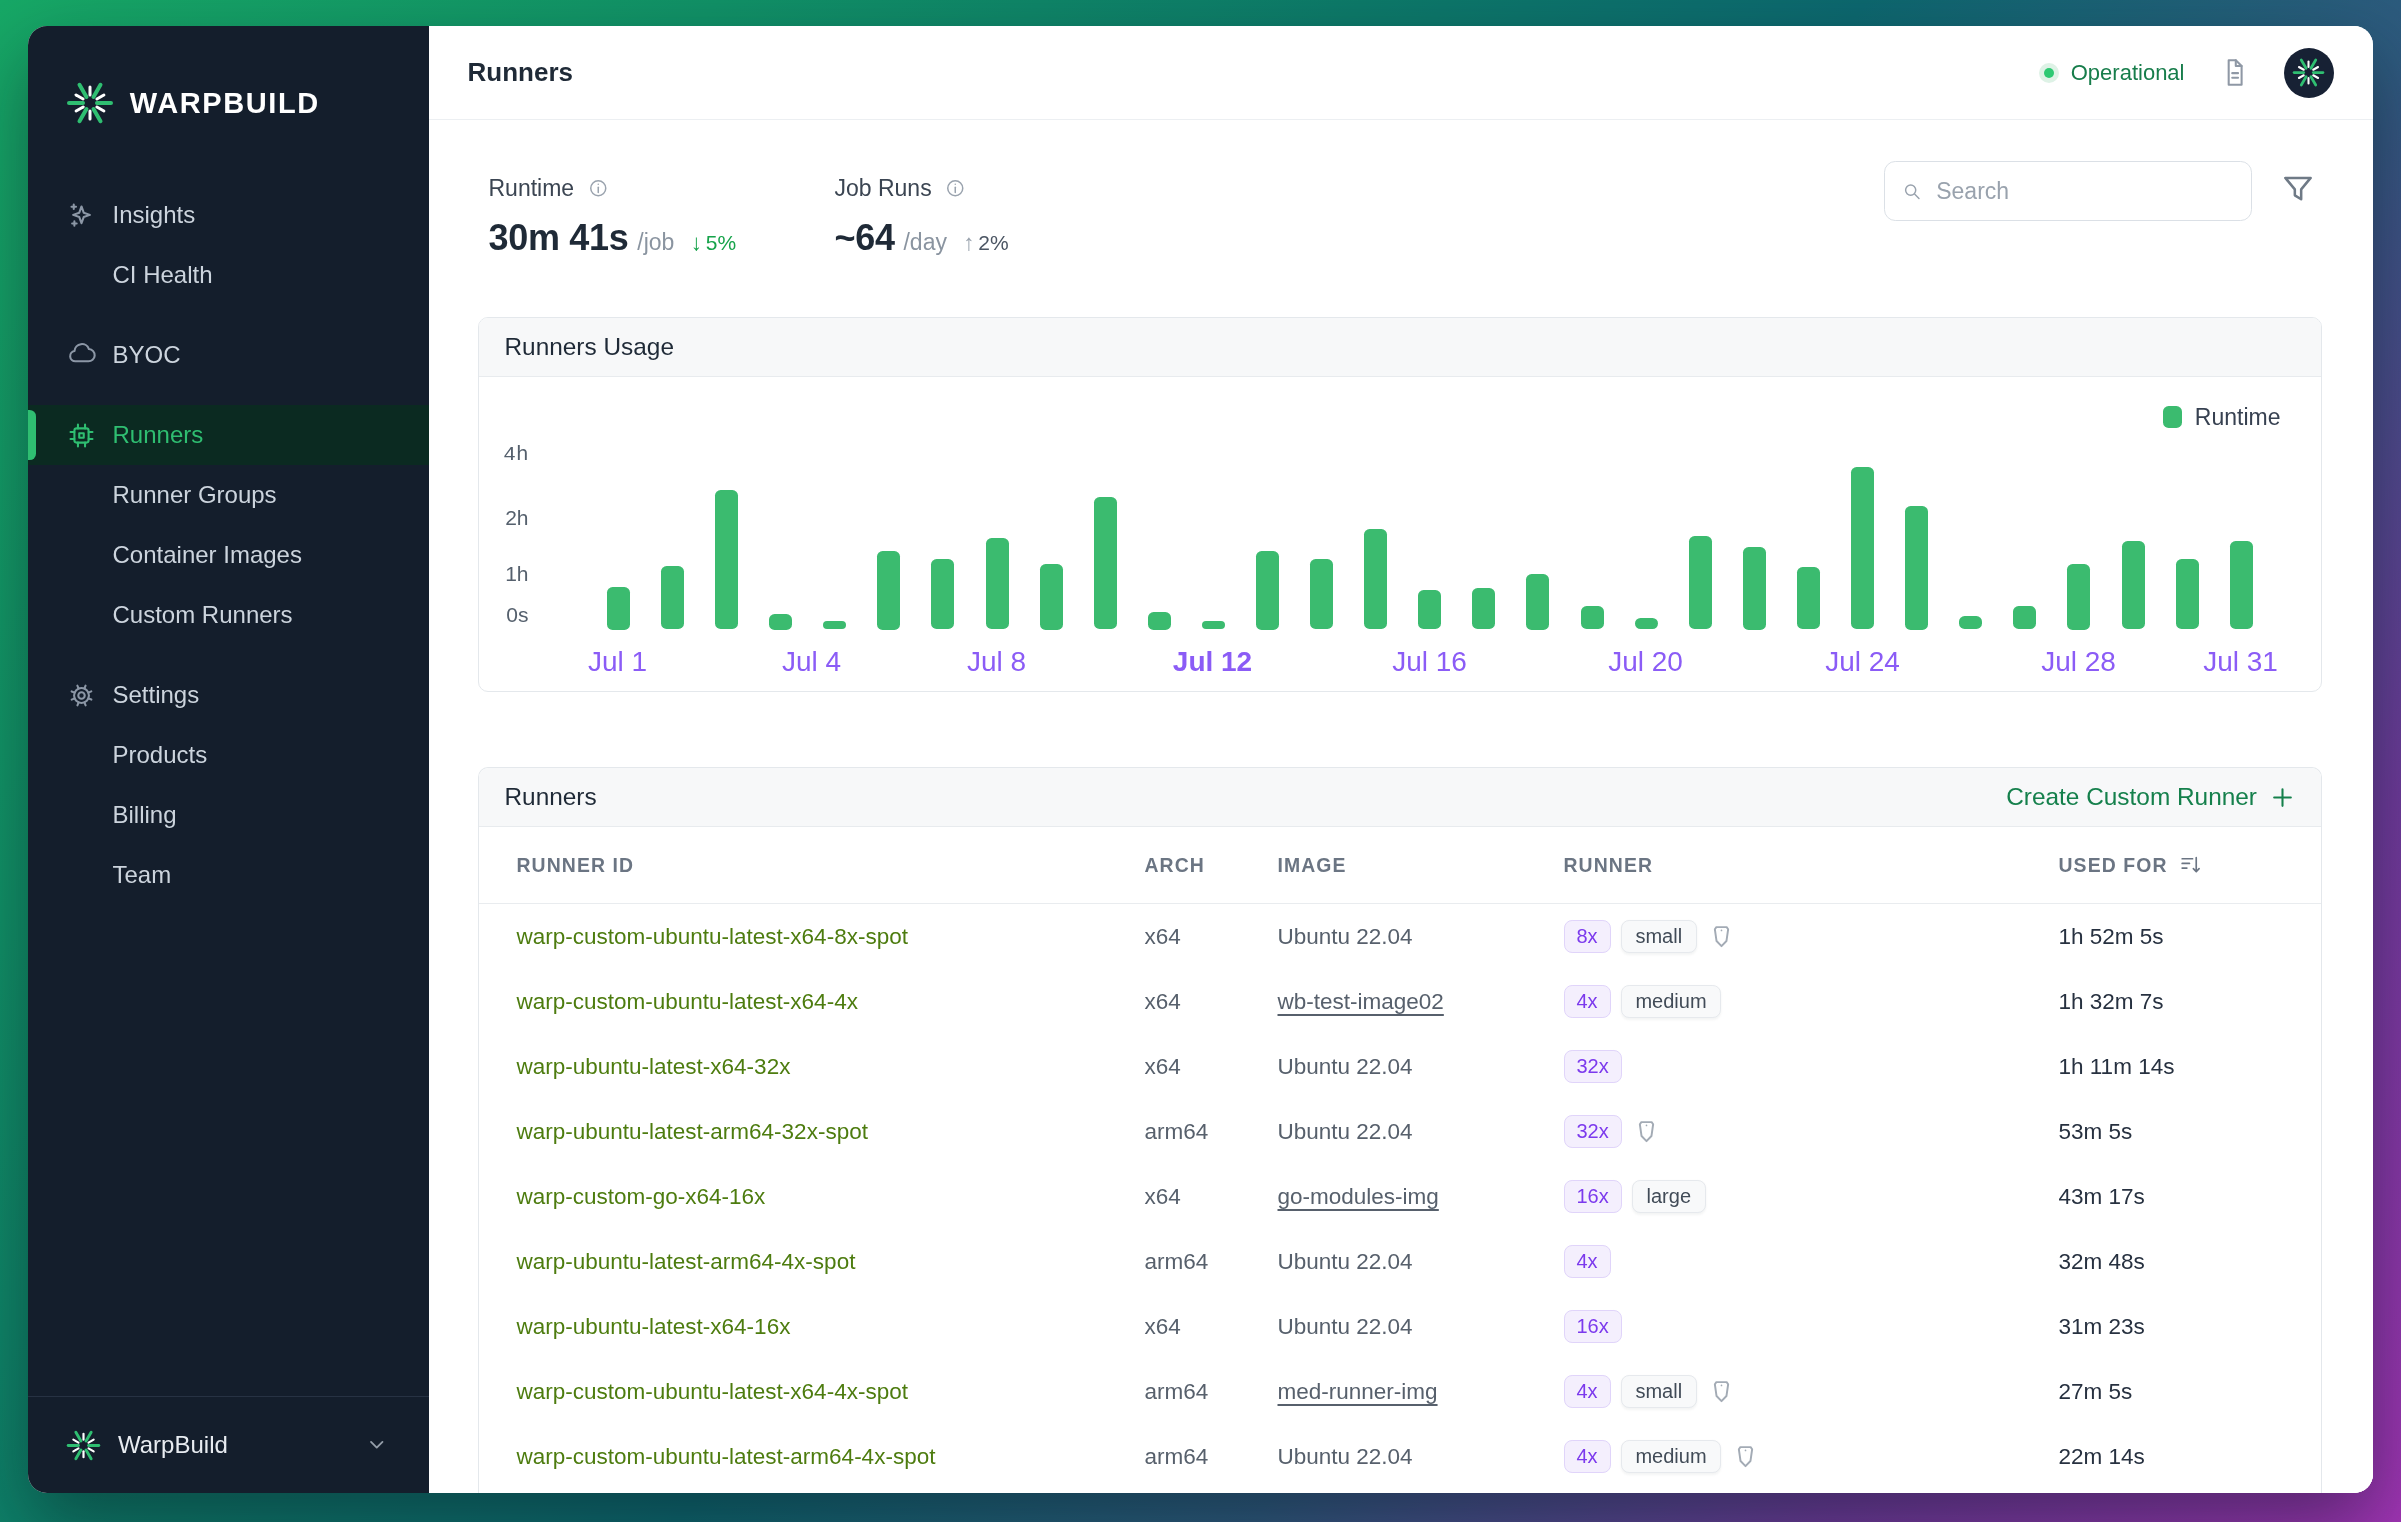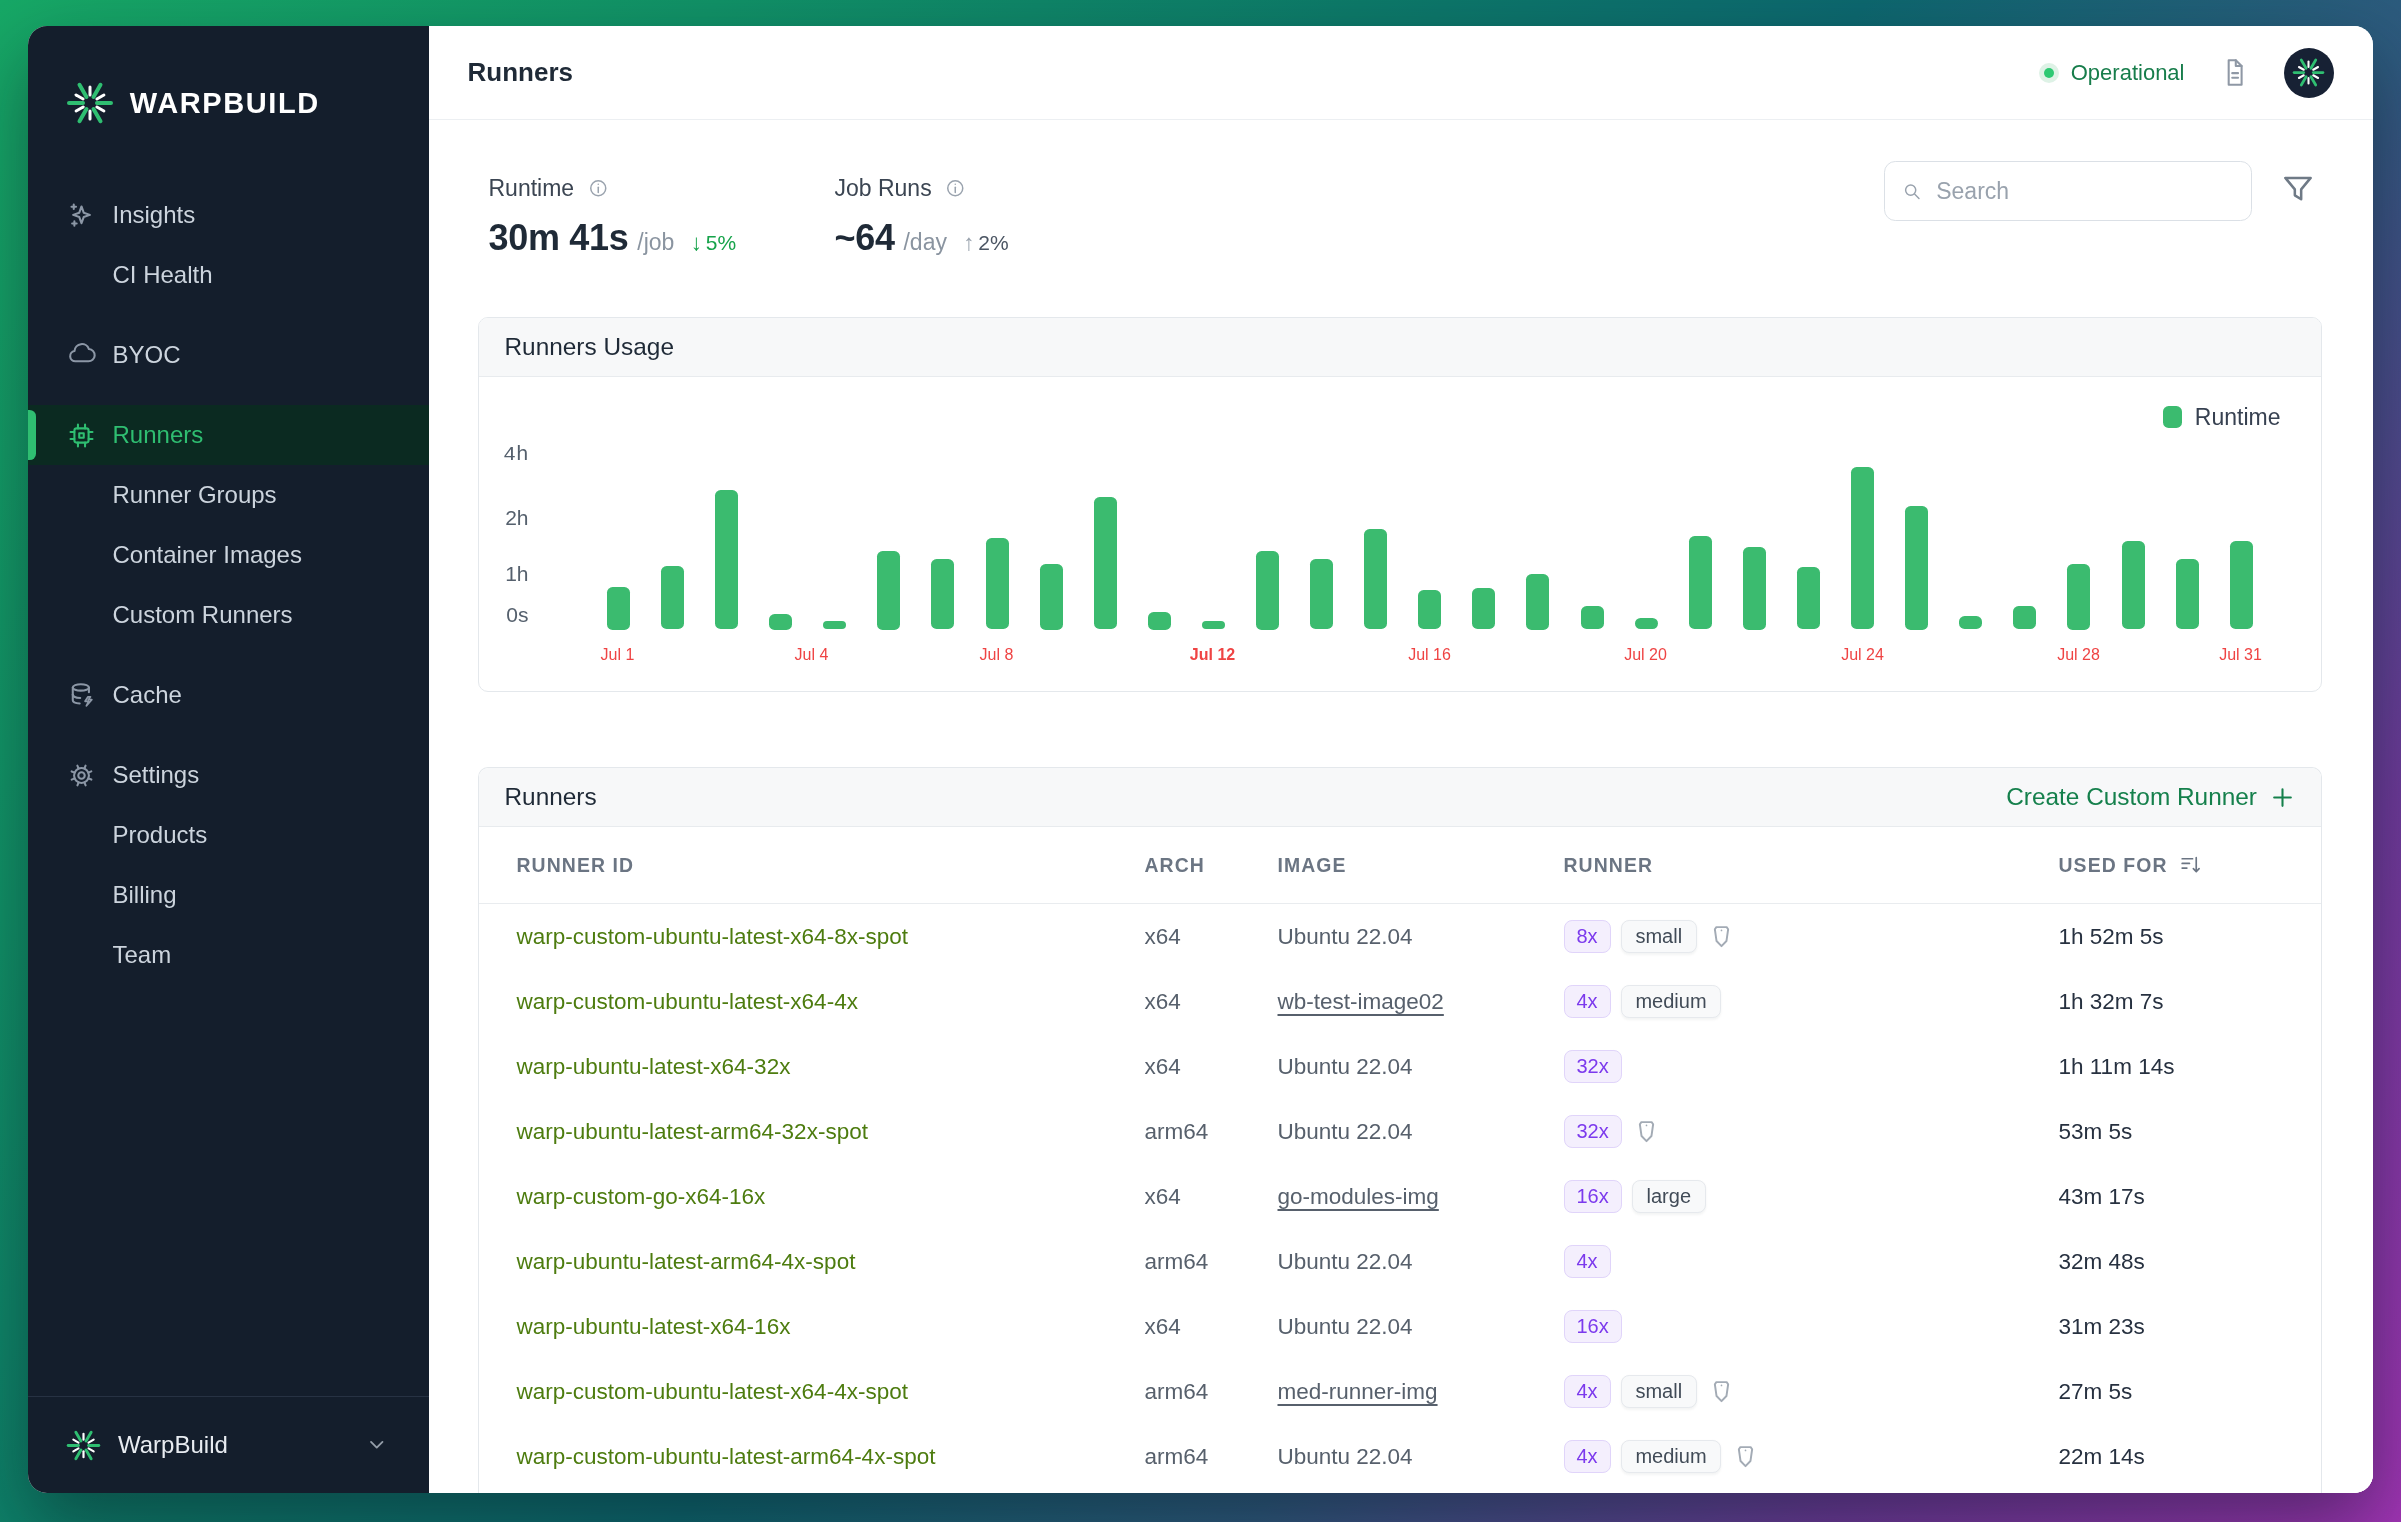--- a/index.html
+++ b/index.html
@@ -60,21 +60,21 @@
   .filter-btn{position:absolute;left:1850px;top:50px;width:38px;height:38px;color:#6f7a86;display:flex;cursor:pointer;}
   
   .card{position:absolute;left:49px;width:1844px;border:1.3px solid #e4e8ec;border-radius:10px;background:#fff;box-sizing:border-box;}
   .card-head{height:58px;background:#f7f8f9;border-bottom:1.3px solid #e8ebee;border-radius:8.8px 8.8px 0 0;display:flex;align-items:center;padding:0 26px;font-size:24.4px;font-weight:500;color:#1f2a37;}
   .usage-card{top:197px;height:375px;}
   .chart{position:absolute;top:58px;left:0;right:0;bottom:0;}
   .legend{position:absolute;top:27.5px;right:40px;display:flex;align-items:center;gap:12.5px;font-size:23px;color:#374151;}
   .legend-swatch{width:19px;height:22.5px;border-radius:5.6px;background:#3bbb6f;}
   .ytick{position:absolute;width:50px;text-align:right;font-size:21px;color:#55606d;transform:translateY(-50%);}
   .bar{position:absolute;width:23px;background:#3bbb6f;border-radius:5.6px;}
-  .xlabel{position:absolute;transform:translateX(-50%);font-size:16px;color:#ef4444;white-space:nowrap;}
+  .xlabel{position:absolute;transform:translateX(-50%);font-size:28px;color:#8b5cf6;white-space:nowrap;}
   
   .table-card{top:647px;height:760px;border-bottom:none;border-radius:10px 10px 0 0;overflow:hidden;}
   .create-btn{margin-left:auto;display:flex;align-items:center;gap:12.5px;color:#15804c;font-size:24.4px;font-weight:500;cursor:pointer;}
   .create-btn .plus-icon{width:25px;height:25px;display:flex;}
   .grid-cols{display:grid;grid-template-columns:628px 133px 286px 495px 1fr;align-items:center;padding:0 38px;}
   .thead{height:76px;border-bottom:1.3px solid #e9ecef;color:#6b7583;font-size:19.4px;font-weight:600;letter-spacing:1.1px;}
   .th{display:flex;align-items:center;gap:10px;}
   .sort-icon{width:25px;height:25px;color:#6b7583;display:flex;cursor:pointer;}
   .trow{height:65px;font-size:22.5px;}
   .cell-id{color:#4d7c0f;}
@@ -150,35 +150,20 @@
             <span class="nav-label">Runners</span>
           </div>
           <div class="nav-item sub">
             <span class="nav-label">Runner Groups</span>
           </div>
           <div class="nav-item sub">
             <span class="nav-label">Container Images</span>
           </div>
           <div class="nav-item sub">
             <span class="nav-label">Custom Runners</span>
-          </div>
-        </div>
-        <div class="nav-group">
-          <div class="nav-item">
-            <span class="nav-icon">
-              <svg viewBox="0 0 48 48" width="100%" height="100%" fill="none" stroke="currentColor" stroke-width="3.2" stroke-linecap="round" stroke-linejoin="round">
-                <ellipse cx="23" cy="11.5" rx="12.5" ry="5"></ellipse>
-                <path d="M10.5 11.5v11.5c0 2.6 5 4.8 11.5 5"></path>
-                <path d="M10.5 23c0 0 0 0 0 0"></path>
-                <path d="M35.5 11.5v7.5"></path>
-                <path d="M10.5 23v8.5c0 2.6 4.6 4.7 10.7 5"></path>
-                <path d="M34 26l-4.5 7h5.5l-3.5 7 8.5-9.5h-5.5l3.5-4.5z" stroke-width="2.6"></path>
-              </svg>
-            </span>
-            <span class="nav-label">Cache</span>
           </div>
         </div>
         <div class="nav-group">
           <div class="nav-item">
             <span class="nav-icon">
               <svg viewBox="0 0 48 48" width="100%" height="100%" fill="none" stroke="currentColor" stroke-width="3.2" stroke-linecap="round" stroke-linejoin="round">
                 <circle cx="24" cy="24" r="11.5"></circle>
                 <circle cx="24" cy="24" r="5"></circle>
                 <line x1="34.6" y1="28.4" x2="39.3" y2="30.3"></line>
                 <line x1="28.4" y1="34.6" x2="30.4" y2="39.2"></line>

